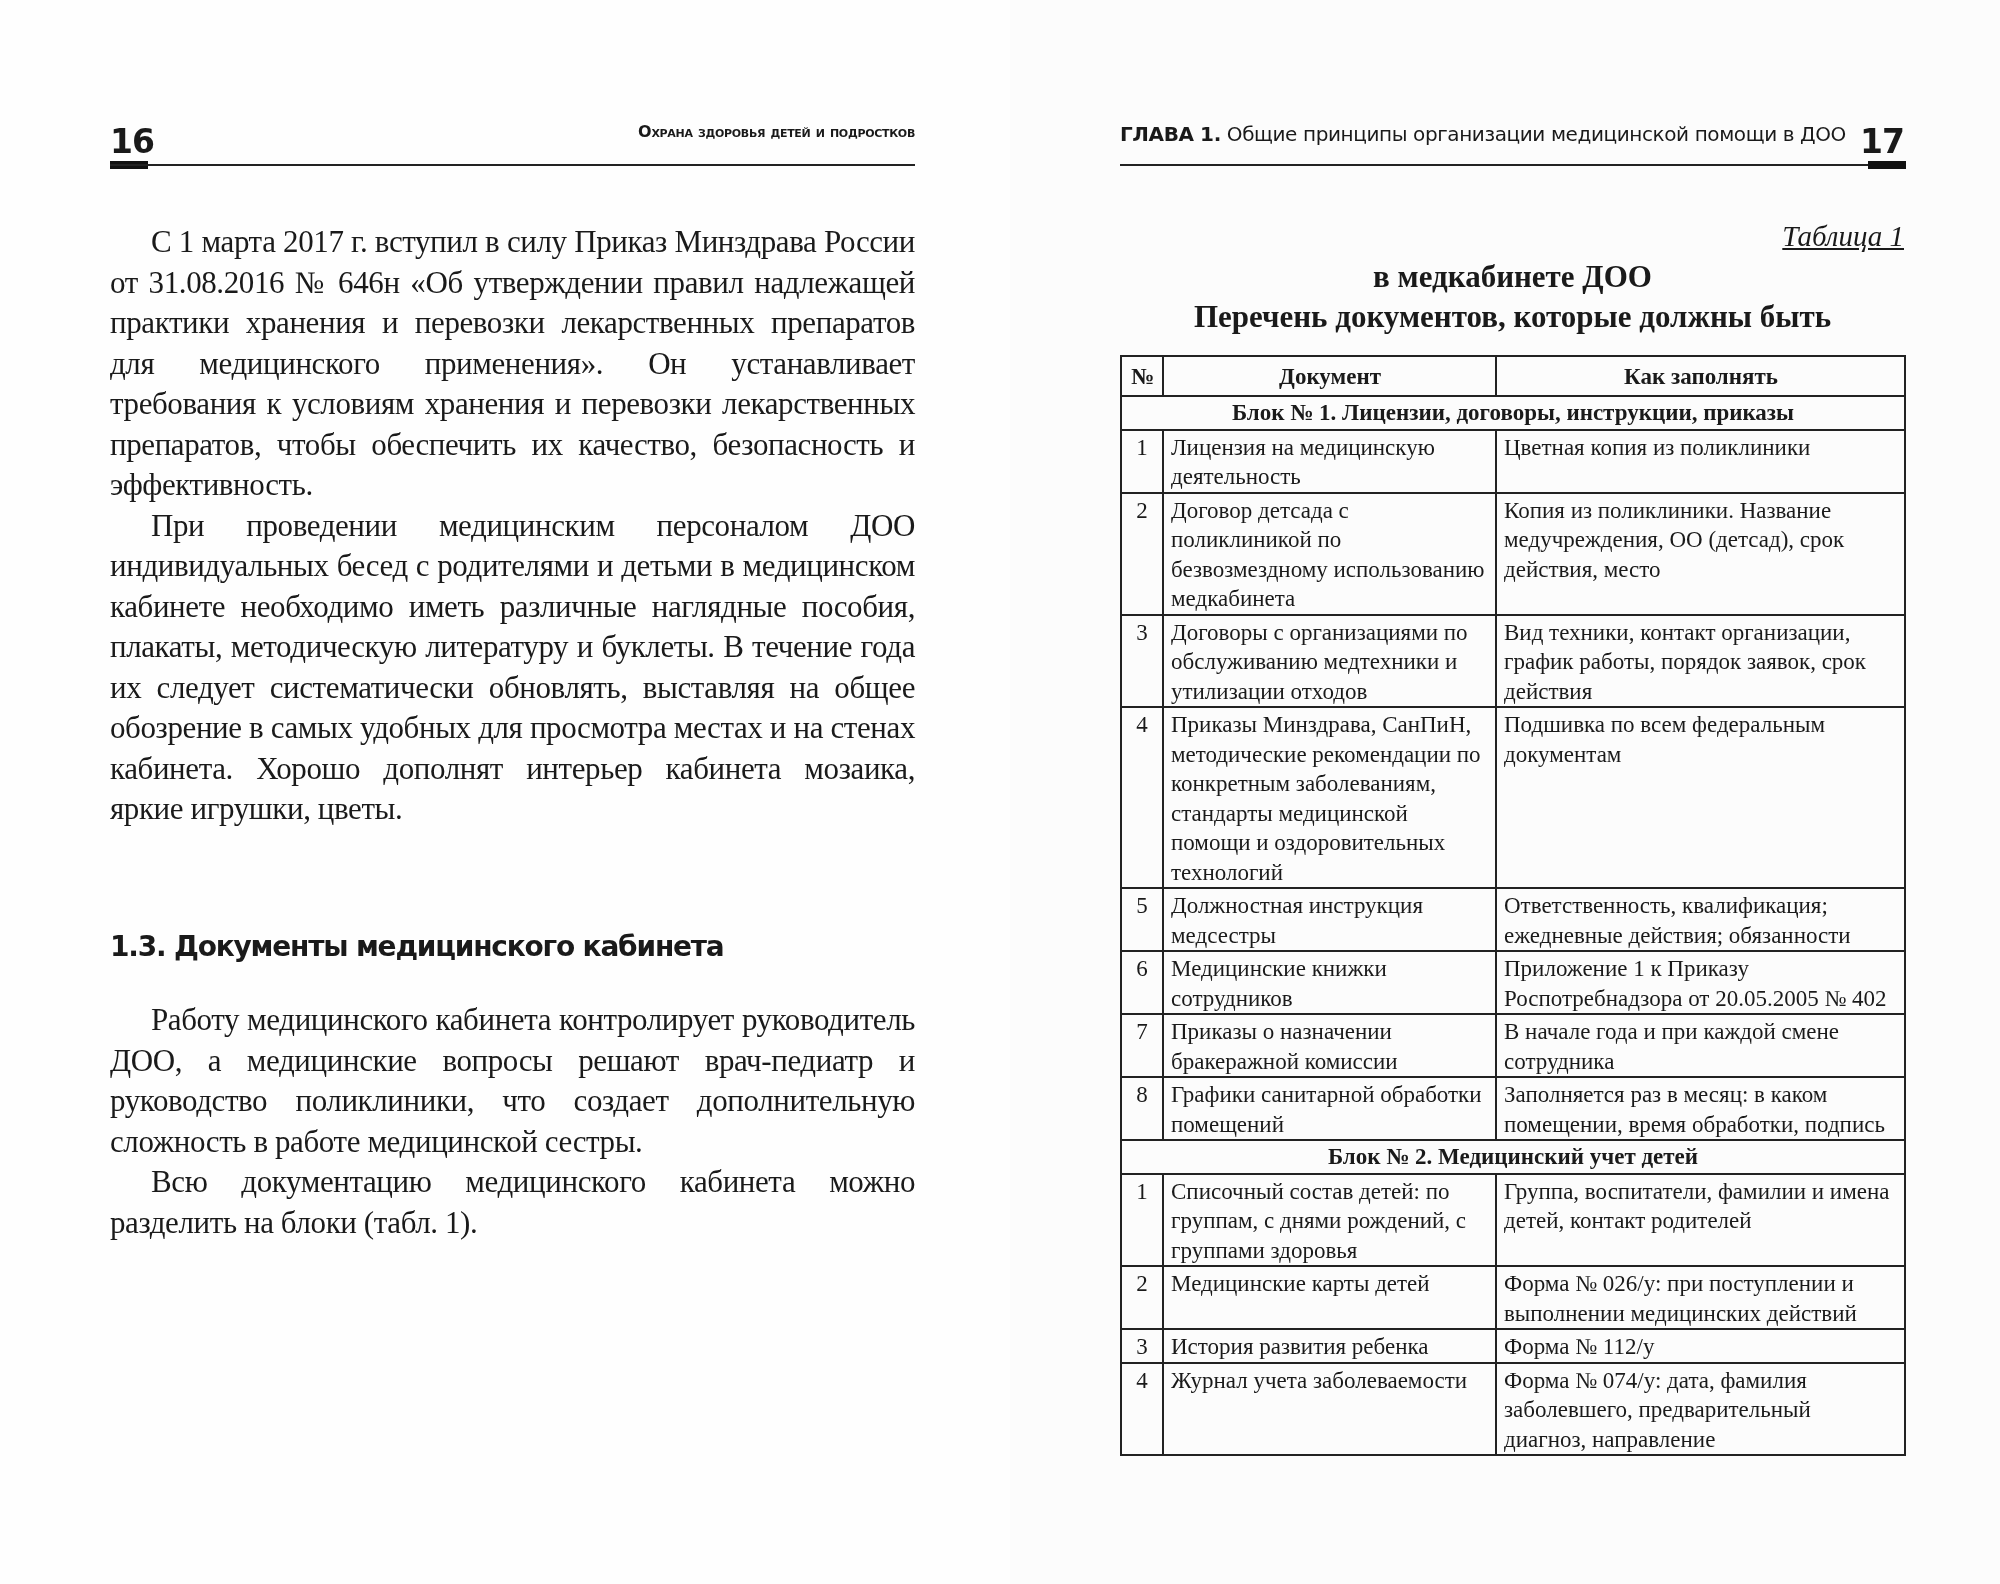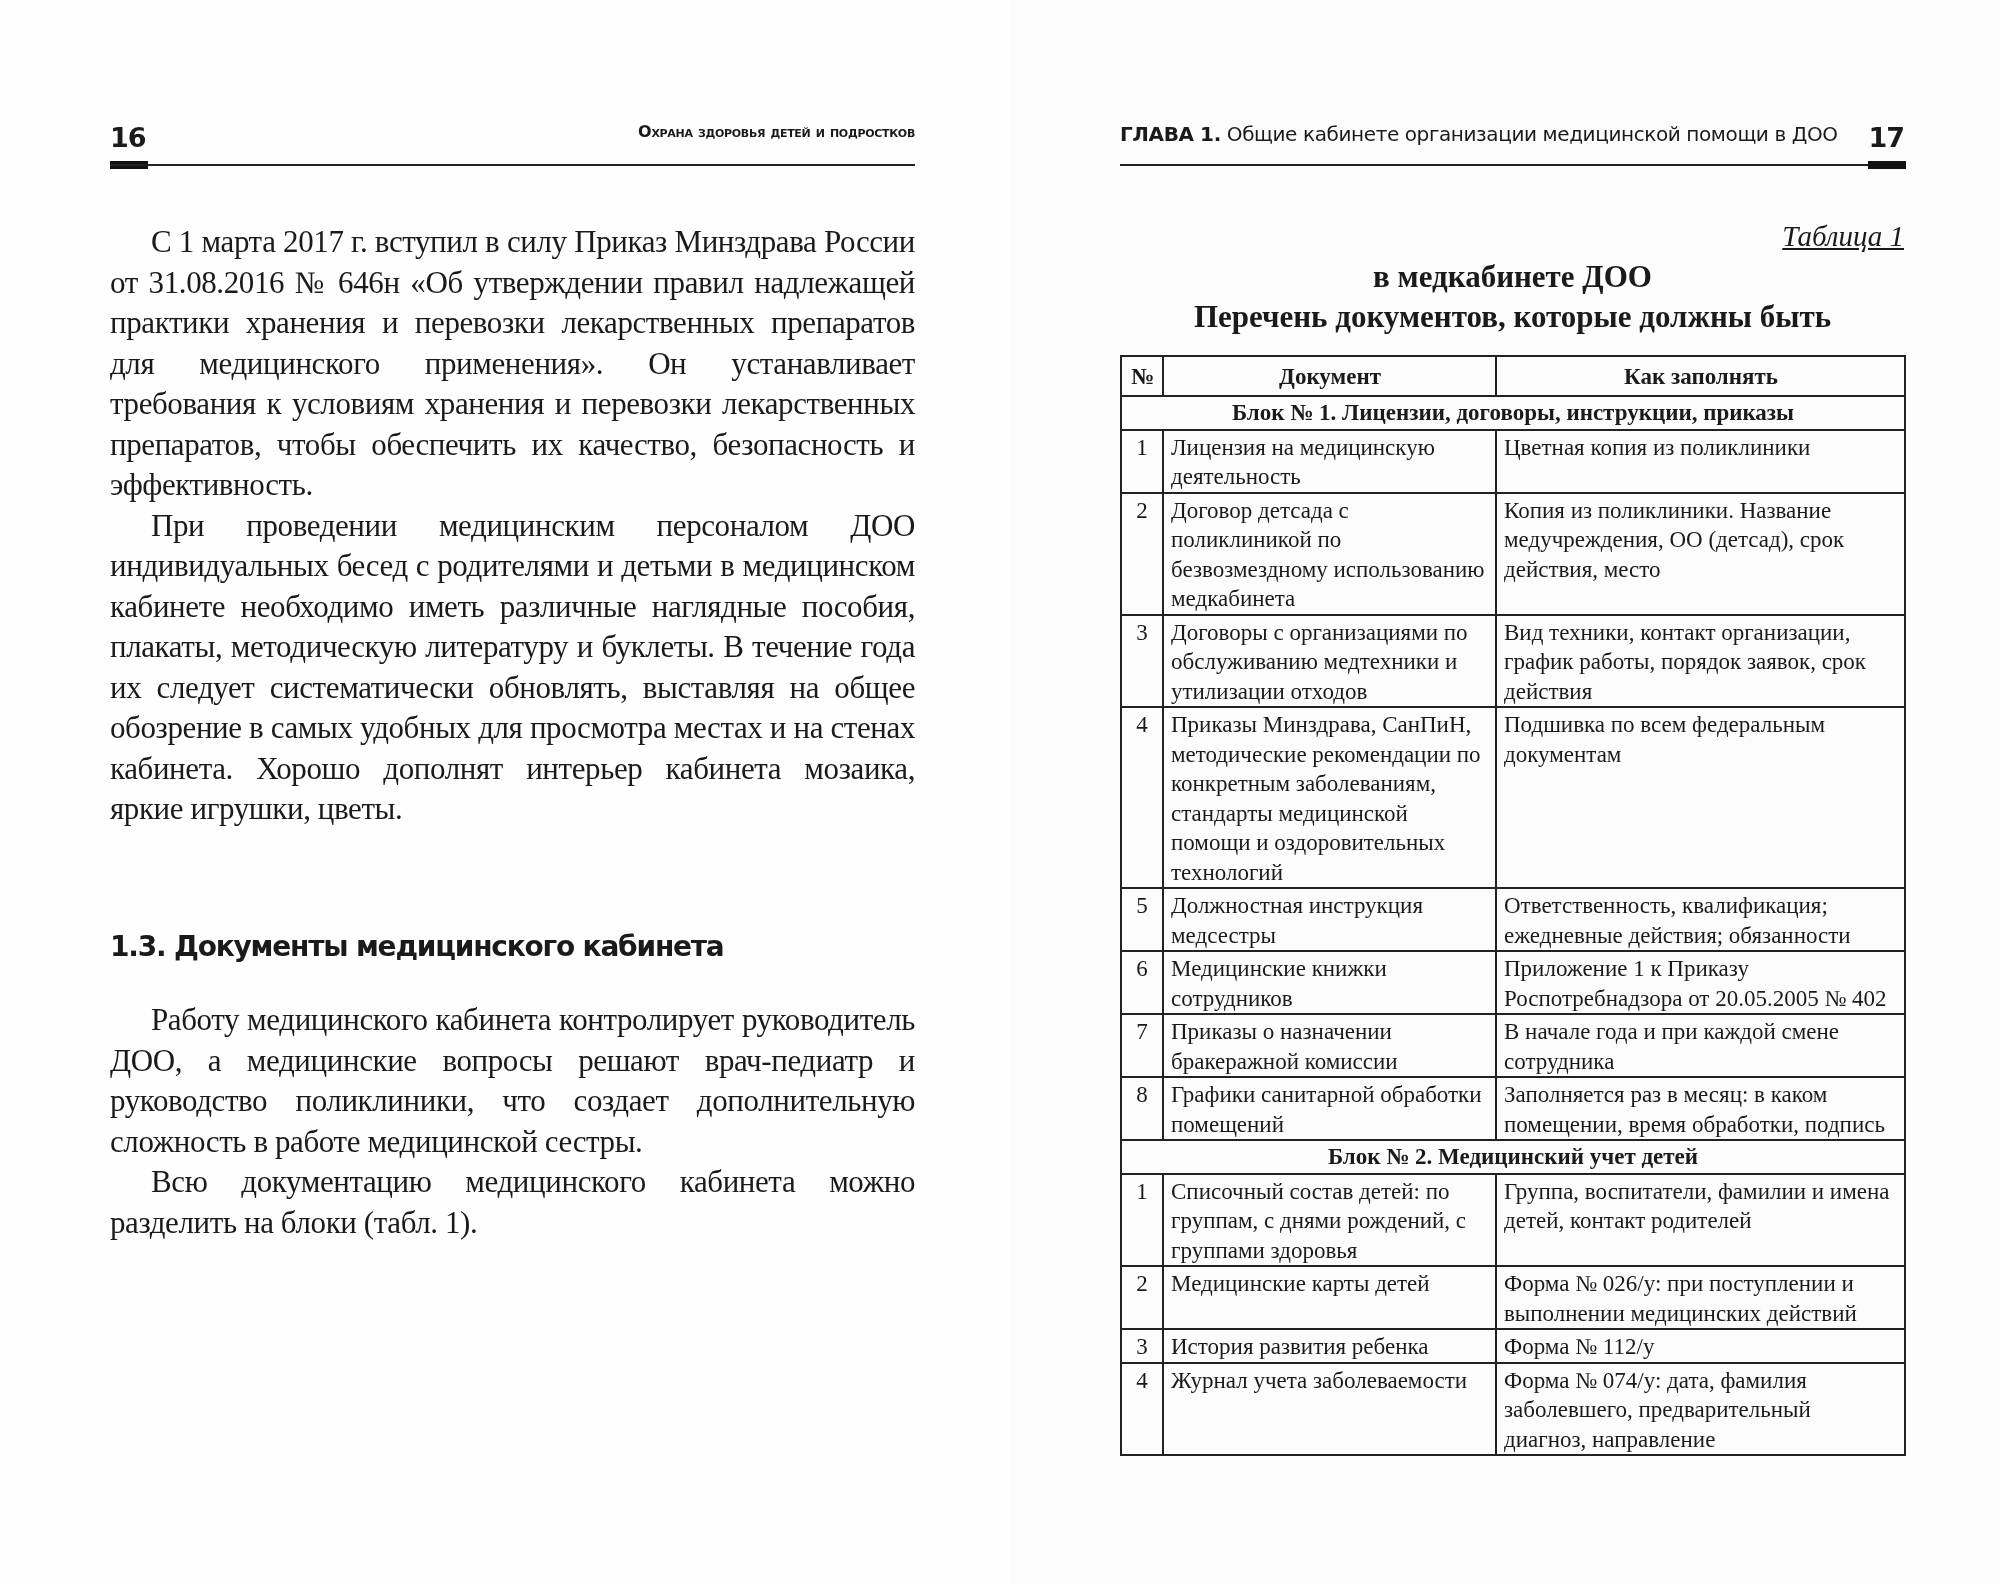--- a/index.html
+++ b/index.html
@@ -4,21 +4,21 @@
 <style>
   html, body { margin:0; padding:0; }
   body { width:2000px; height:1584px; background:#fdfdfd; position:relative; overflow:hidden;
          font-family:"Liberation Serif", serif; color:#1a1a1a; }
   .page { position:absolute; top:0; height:1584px; }
   .page-left { left:0; width:1010px; background:#fefefe; }
   .page-right { left:1010px; width:990px; background:#fcfcfc; }
   .gutter { position:absolute; left:1010px; top:0; width:2px; height:1584px; background:#f1f1f1; }
 
   .run-head { position:absolute; top:122px; font-family:"DejaVu Sans", sans-serif; font-weight:bold; }
-  .pgnum { font-size:27px; letter-spacing:-1px; }
+  .pgnum { font-size:33px; letter-spacing:-1px; }
   .runtitle { font-size:16px; font-variant:small-caps; letter-spacing:-0.3px; }
   .rule { position:absolute; height:2px; background:#222; }
   .rule-thick { position:absolute; height:8px; background:#111; }
 
   .body-text { position:absolute; left:110px; width:805px; font-size:31px; line-height:40.5px;
                text-align:justify; letter-spacing:-0.4px; }
   .body-text p { margin:0; text-indent:41px; }
   .section-heading { position:absolute; left:110px; top:930px; font-family:"DejaVu Sans", sans-serif;
                      font-weight:bold; font-size:28px; letter-spacing:-1.2px; }
 
@@ -55,21 +55,21 @@
     <p>Всю документацию медицинского кабинета можно разделить на блоки (табл. 1).</p>
   </div>
 </div>
 
 <div class="gutter"></div>
 
 <div class="page page-right"></div>
 
 <span class="run-head" style="left:1120px; font-size:20px; font-weight:normal; letter-spacing:-0.4px;">
   <b>ГЛАВА 1.</b>
-  <span>Общие кабинете организации медицинской помощи в ДОО</span>
+  <span>Общие принципы организации медицинской помощи в ДОО</span>
 </span>
 <span class="run-head pgnum" style="right:96px;">17</span>
 <div class="rule" style="left:1120px; top:164px; width:786px;"></div>
 <div class="rule-thick" style="left:1868px; top:161px; width:38px;"></div>
 
 <div class="table-caption">Таблица 1</div>
 <div class="table-title">
   <div>в медкабинете ДОО</div>
   <div>Перечень документов, которые должны быть</div>
 </div>

